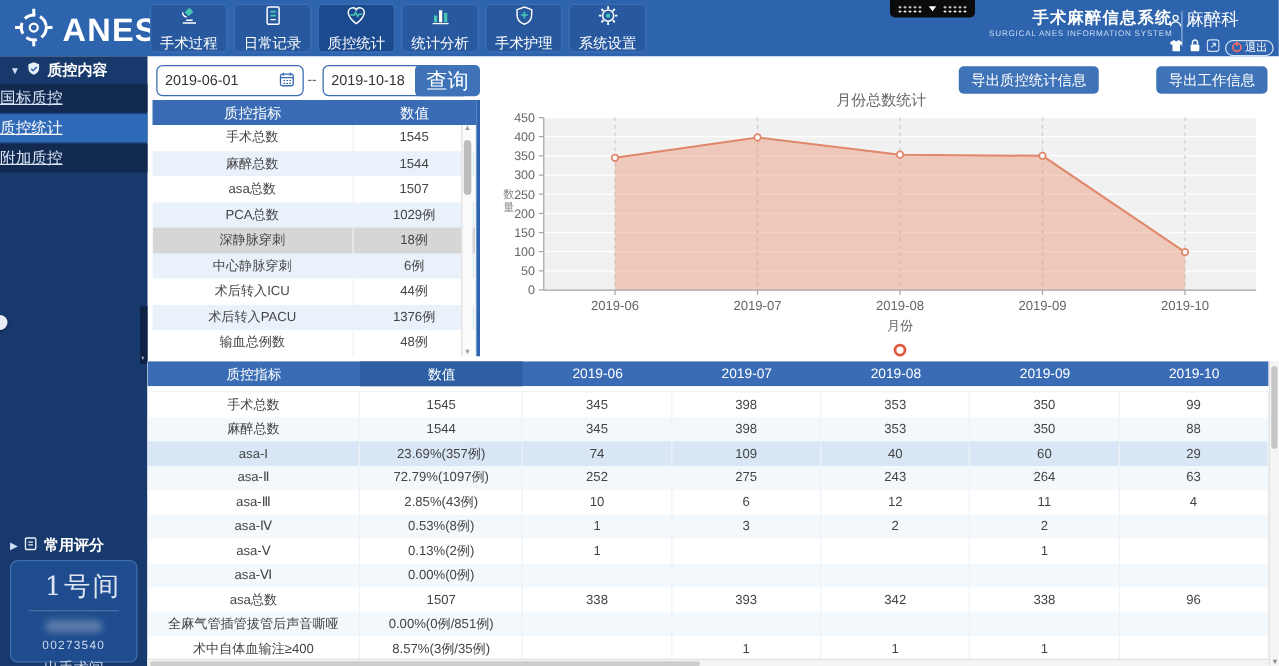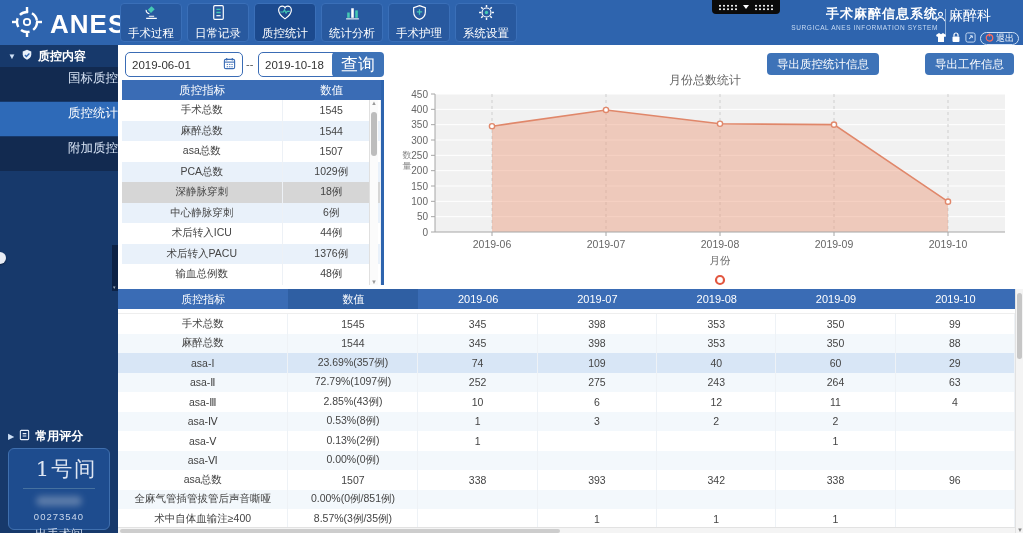--- a/index.html
+++ b/index.html
@@ -30,22 +30,22 @@
   #user-row { display:flex; align-items:flex-end; gap:3px; font-size:14px; }
   #tool-row { display:flex; align-items:center; gap:4px; margin-top:4px; }
   #logout-btn { display:flex; align-items:center; gap:2px; border:1px solid #cfe0f5; border-radius:7px;
     font-size:9px; padding:0 4px; height:13px; cursor:pointer; }
 
   
   #sidebar { position:absolute; left:0; top:45px; width:118px; height:488px; background:#17396b; }
   .side-head { height:22px; display:flex; align-items:center; gap:5px; padding-left:8px;
     color:#fff; font-size:12px; font-weight:bold; cursor:pointer; }
   .side-head .arr { font-size:8px; color:#cfe0f5; }
-  .side-item { height:34px; line-height:23px; text-align:right; color:#d8e4f5; font-size:12.5px;
-    background:#122a50; margin-bottom:1px; cursor:pointer; }
+  .side-item { height:23px; line-height:23px; text-align:left; color:#d8e4f5; font-size:12.5px;
+    background:#122a50; margin-bottom:1px; cursor:pointer;text-decoration:underline; }
   .side-item.active { background:#2e6ab8; color:#fff; }
   #side-scroll { position:absolute; right:0; top:200px; width:6px; height:46px; background:#0d2245; }
   #side-scroll .a { position:absolute; bottom:1px; left:1px; font-size:5px; color:#9ab; }
   #edge-handle { position:absolute; left:-6px; top:207px; width:12px; height:12px; border-radius:50%;
     background:#e8edf5; box-shadow:0 1px 2px rgba(0,0,0,.4); }
   #score-head { position:absolute; left:0; top:380px; width:118px; }
   #room-card { position:absolute; left:8px; top:403px; width:102px; height:82px; background:#1e4c8e;
     border:1px solid #3f6fae; border-radius:6px; text-align:center; color:#ccd9ec; }
   #room-card .room { font-family:"DejaVu Serif","Liberation Serif",serif; font-size:21px;
     letter-spacing:2px; color:#dfe6f2; margin-top:6px;margin-left:15px; }

